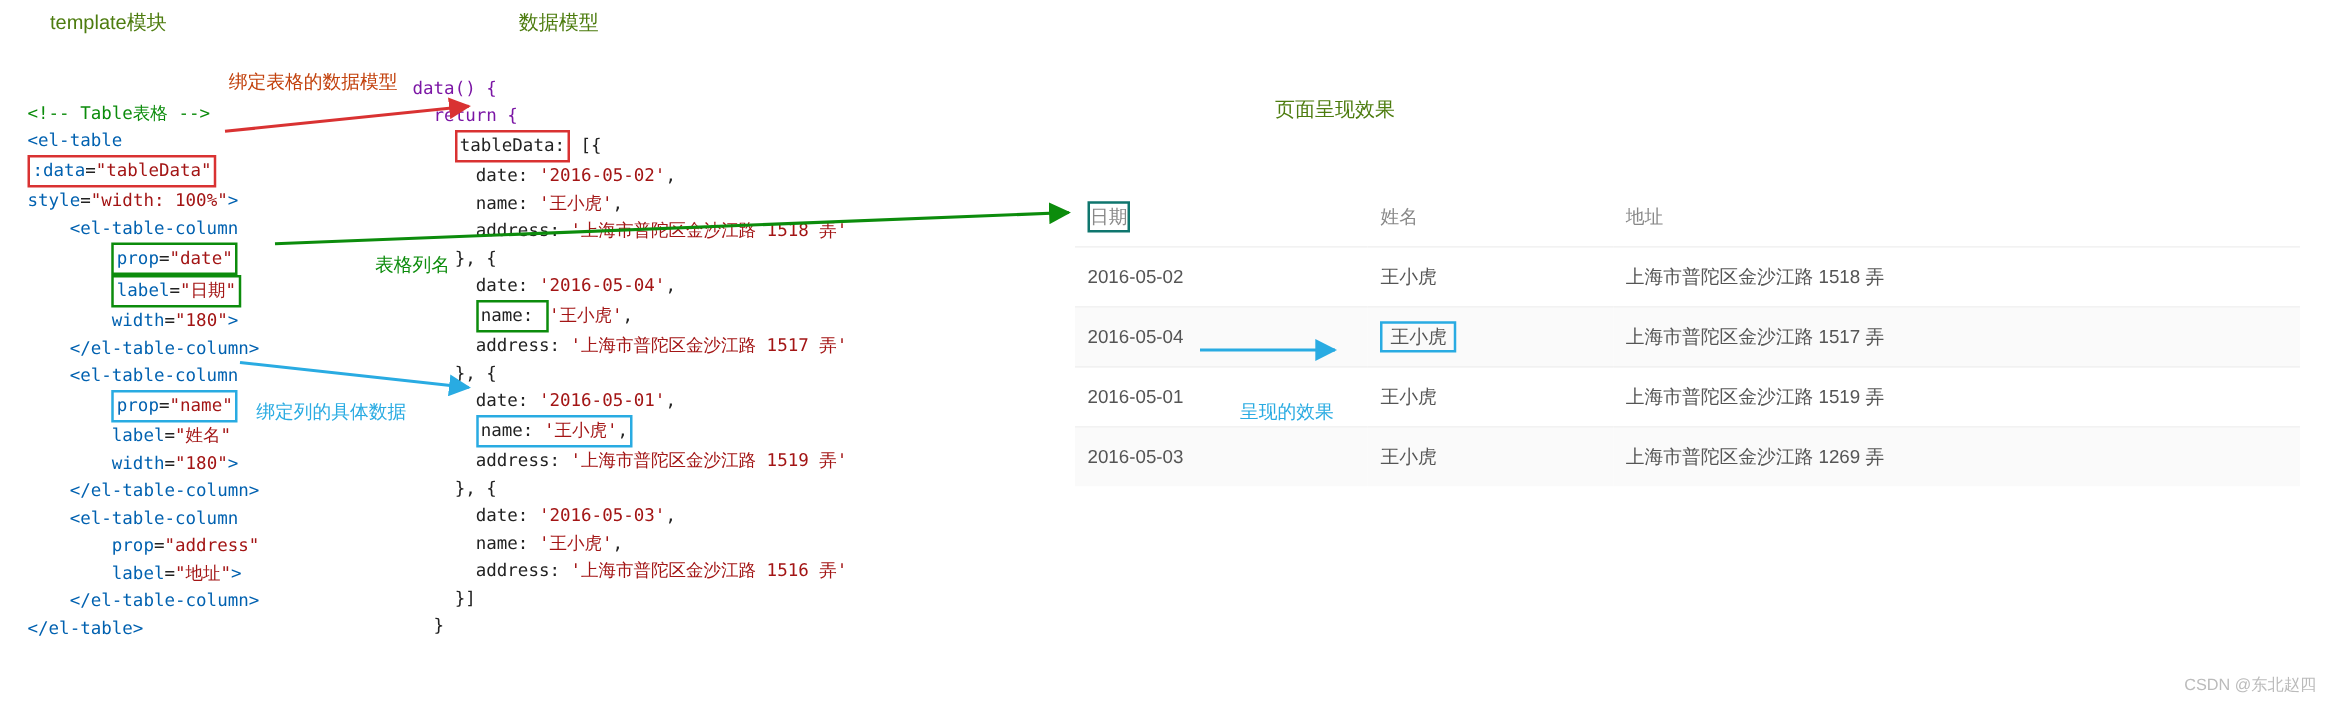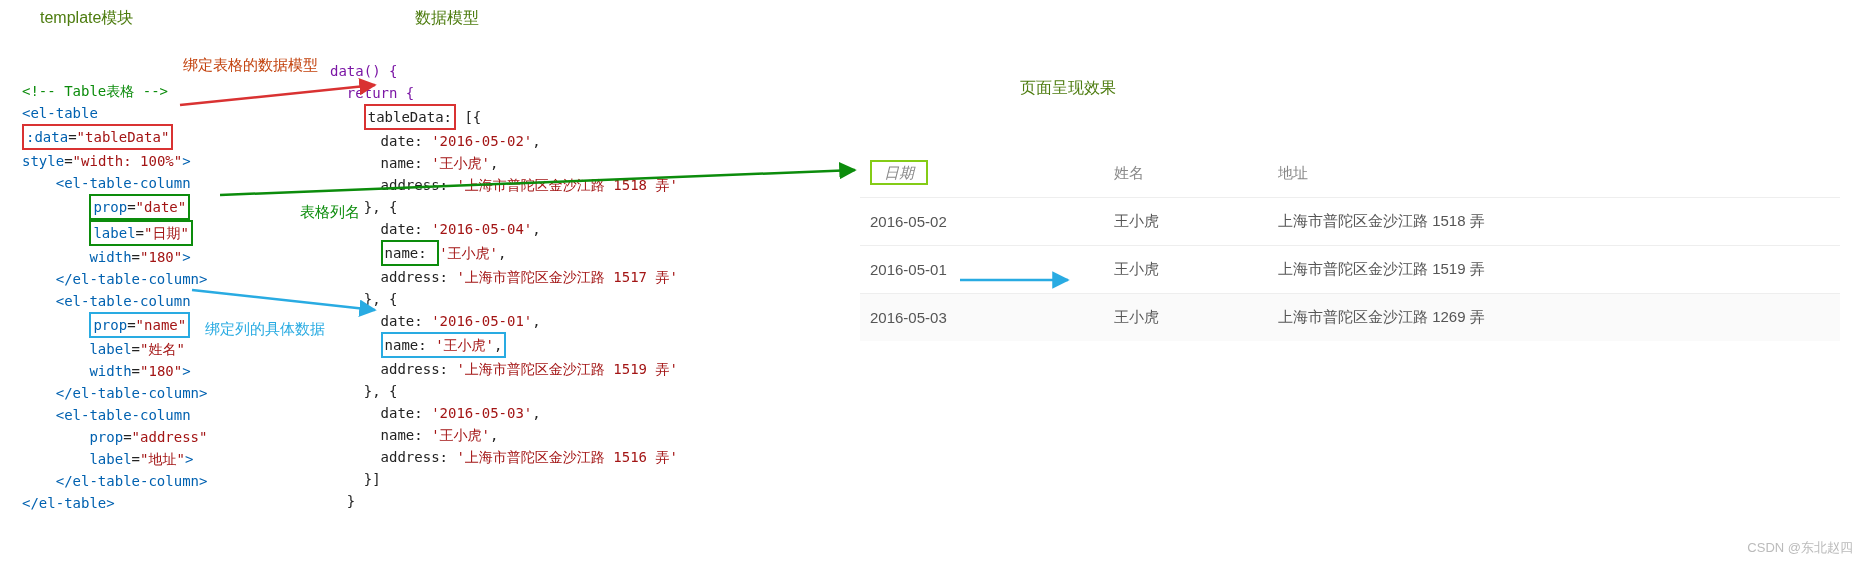--- a/index.html
+++ b/index.html
@@ -58,21 +58,21 @@
     text-align: left;
     padding: 14px 10px;
     background: #fff;
   }
   .render-table td {
     color: #555;
     padding: 14px 10px;
     border-top: 1px solid #eee;
   }
   .render-table tr.striped td { background: #fafafa; }
-  .th-box-green span { border: 2px solid #84cc16; padding: 2px 12px; font-style: italic; }
+  .th-box-green span { border: 2px solid #0f766e; padding: 2px 0; }
   .td-box-blue span { border: 2px solid #29abe2; padding: 2px 6px; }
   svg.arrow { position: absolute; pointer-events: none; }
   .watermark {
     position: absolute;
     right: 12px;
     bottom: 6px;
     color: #bbb;
     font-size: 13px;
     font-family: "Microsoft YaHei", sans-serif;
   }
@@ -141,20 +141,25 @@
       <th>姓名</th>
       <th>地址</th>
     </tr>
   </thead>
   <tbody>
     <tr>
       <td>2016-05-02</td>
       <td>王小虎</td>
       <td>上海市普陀区金沙江路 1518 弄</td>
     </tr>
+    <tr class="striped">
+      <td>2016-05-04</td>
+      <td class="td-box-blue"><span>王小虎</span></td>
+      <td>上海市普陀区金沙江路 1517 弄</td>
+    </tr>
     <tr>
       <td>2016-05-01</td>
       <td>王小虎</td>
       <td>上海市普陀区金沙江路 1519 弄</td>
     </tr>
     <tr class="striped">
       <td>2016-05-03</td>
       <td>王小虎</td>
       <td>上海市普陀区金沙江路 1269 弄</td>
     </tr>

